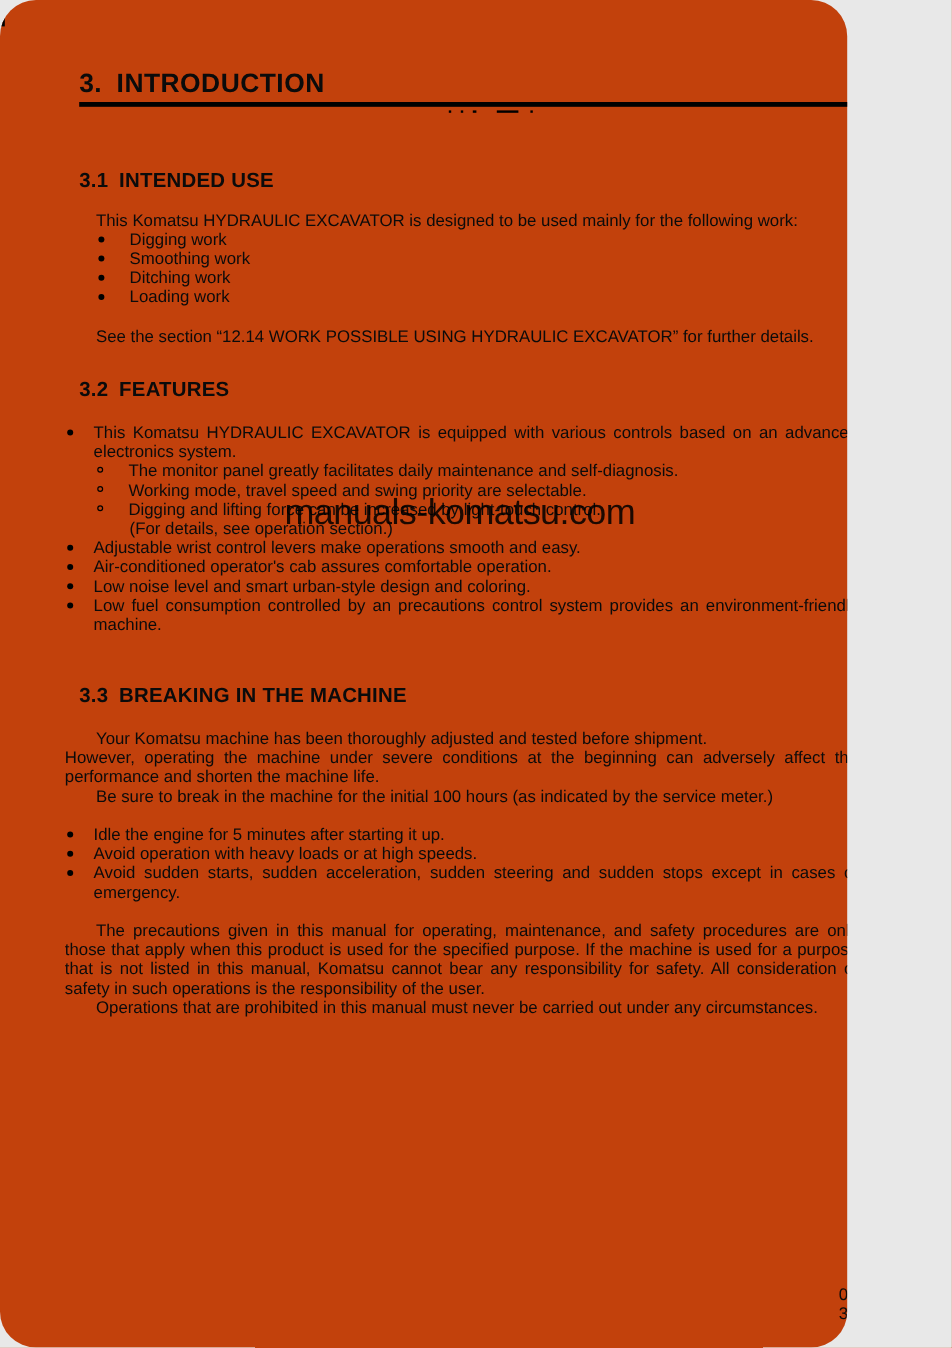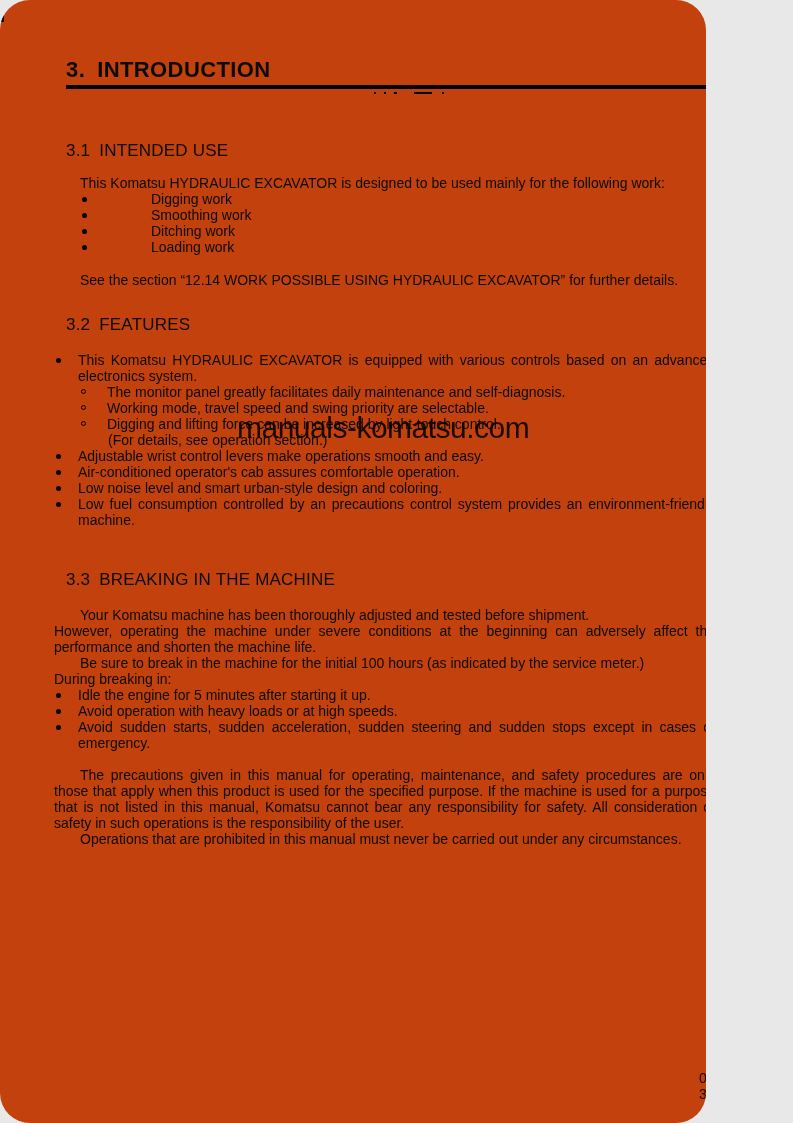--- a/index.html
+++ b/index.html
@@ -46,21 +46,21 @@
   .rule-marks i:nth-child(1) { left: 0;  width: 2px; }
   .rule-marks i:nth-child(2) { left: 10px; width: 2px; }
   .rule-marks i:nth-child(3) { left: 20px; width: 3px; }
   .rule-marks i:nth-child(4) { left: 40px; width: 18px; }
   .rule-marks i:nth-child(5) { left: 68px; width: 2px; }
 
   .sec-head {
     position: absolute;
     left: 66px;
     font-size: 17px;
-    font-weight: normal;
+    font-weight: bold;
     letter-spacing: 0.2px;
     white-space: nowrap;
   }
   .sec-head .num { margin-right: 9px; }
 
   .block {
     position: absolute;
     left: 54px;
     width: 661px;
     font-size: 14px;
@@ -84,21 +84,21 @@
   
   .circ {
     flex: 0 0 auto;
     width: 5px; height: 5px;
     border: 1.3px solid #000;
     border-radius: 50%;
     margin-top: 5px;
   }
 
   
-  .li.inner { padding-left: 28px; gap: 43px; }
+  .li.inner { padding-left: 28px; }
   .li.inner .txt { margin-left: 21px; }
 
   
   .li.outer { padding-left: 2px; }
   .li.outer .txt { margin-left: 17px; }
 
   
   .li.sub { padding-left: 27px; }
   .li.sub .txt { margin-left: 21px; }
 
@@ -211,21 +211,20 @@
   </div>
 
   <div class="sec-head" style="top:570px">
     <span class="num">3.3</span><span>BREAKING IN THE MACHINE</span>
   </div>
 
   <div class="block" style="top:607px">
     <p class="ind">Your Komatsu machine has been thoroughly adjusted and tested before shipment.</p>
     <p class="just">However, operating the machine under severe conditions at the beginning can adversely affect the performance and shorten the machine life.</p>
     <p class="ind">Be sure to break in the machine for the initial 100 hours (as indicated by the service meter.)</p>
-    <p>During breaking in:</p>
   </div>
 
   <div class="block" style="top:687px">
     <div class="li outer">
       <span class="dot"></span>
       <span class="txt">Idle the engine for 5 minutes after starting it up.</span>
     </div>
     <div class="li outer">
       <span class="dot"></span>
       <span class="txt">Avoid operation with heavy loads or at high speeds.</span>

